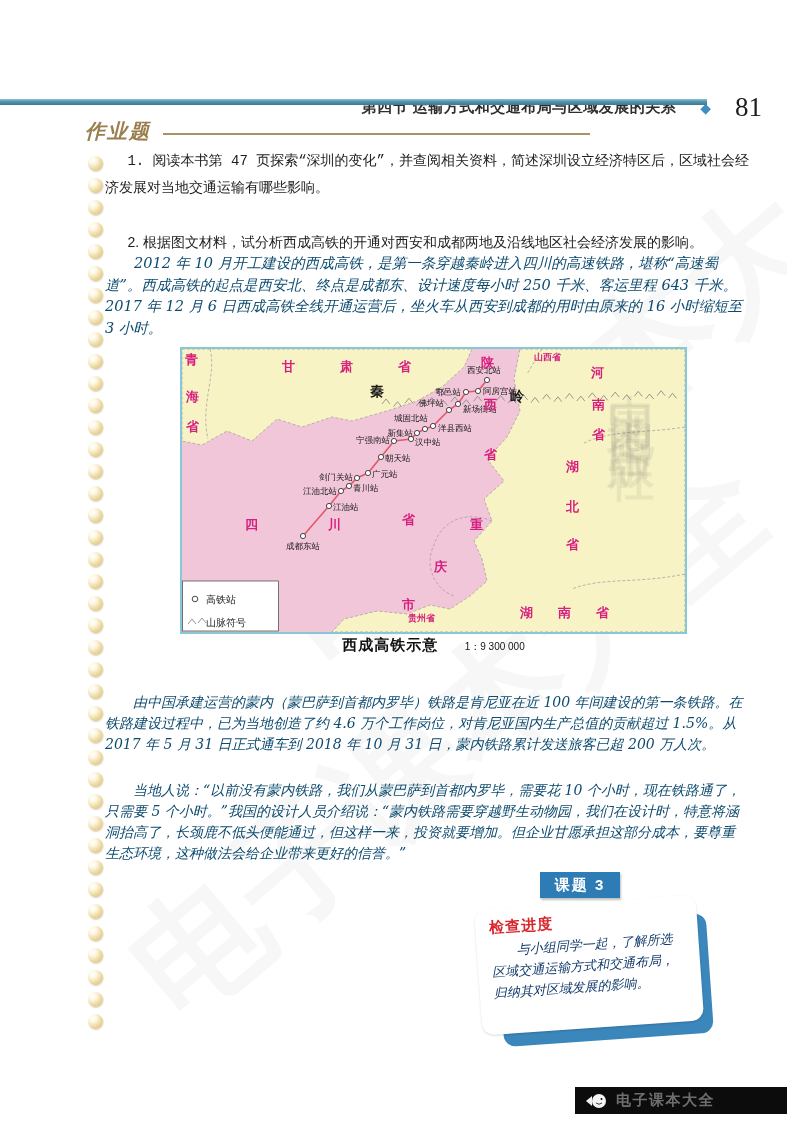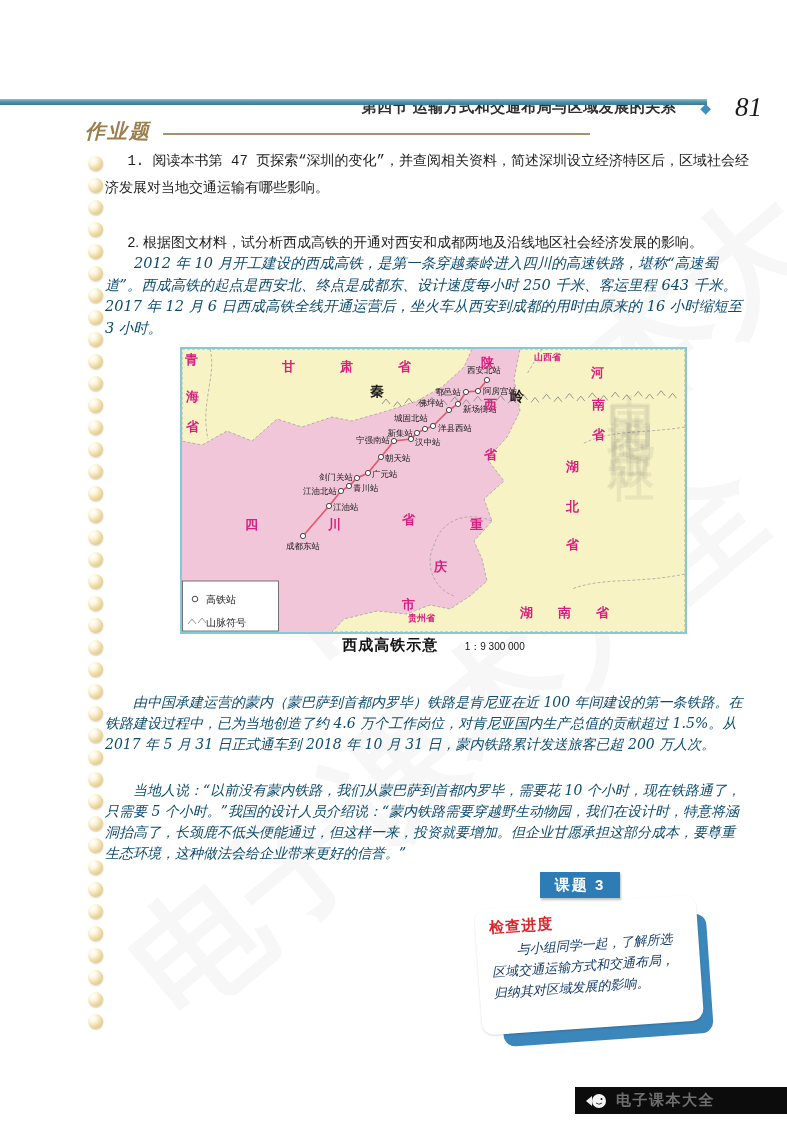--- a/index.html
+++ b/index.html
@@ -10,21 +10,21 @@
   .wm{position:absolute;color:rgba(110,110,110,0.055);font-size:130px;font-weight:bold;
       transform:rotate(-40deg);white-space:nowrap;pointer-events:none;z-index:1;}
   .map-wm{position:absolute;right:22px;top:8px;height:268px;overflow:hidden;
       writing-mode:vertical-rl;font-size:46px;font-weight:bold;letter-spacing:10px;
       color:rgba(110,110,110,0.10);pointer-events:none;}
 
   
   .header-row{position:absolute;top:72px;right:25px;display:flex;align-items:center;gap:24px;z-index:3;margin-top:20px;}
   .header-title{font-size:15px;font-weight:bold;color:#2e2e2e;letter-spacing:0.5px;}
   .header-diamond{color:#3e8ec4;font-size:14px;}
-  .page-number{font-family:"Liberation Serif",serif;font-size:27px;color:#1c1c1c;font-style:italic;}
+  .page-number{font-family:"Liberation Serif",serif;font-size:27px;color:#1c1c1c;}
   .header-line{position:absolute;top:99px;left:0;width:707px;height:6px;z-index:3;
       background:linear-gradient(#8ec4d4 0%,#4e92ad 45%,#41778f 100%);}
 
   
   .section-head{position:absolute;top:118px;left:85px;width:505px;display:flex;align-items:center;z-index:3;justify-content:flex-end;}
   .section-label{font-size:20px;font-weight:bold;font-style:italic;color:#9a7e4e;letter-spacing:2px;}
   .section-rule{flex:1;height:2px;background:#ab9265;margin-left:12px;margin-top:4px;}
 
   
   .bead-col{position:absolute;left:88px;top:156px;z-index:2;}

